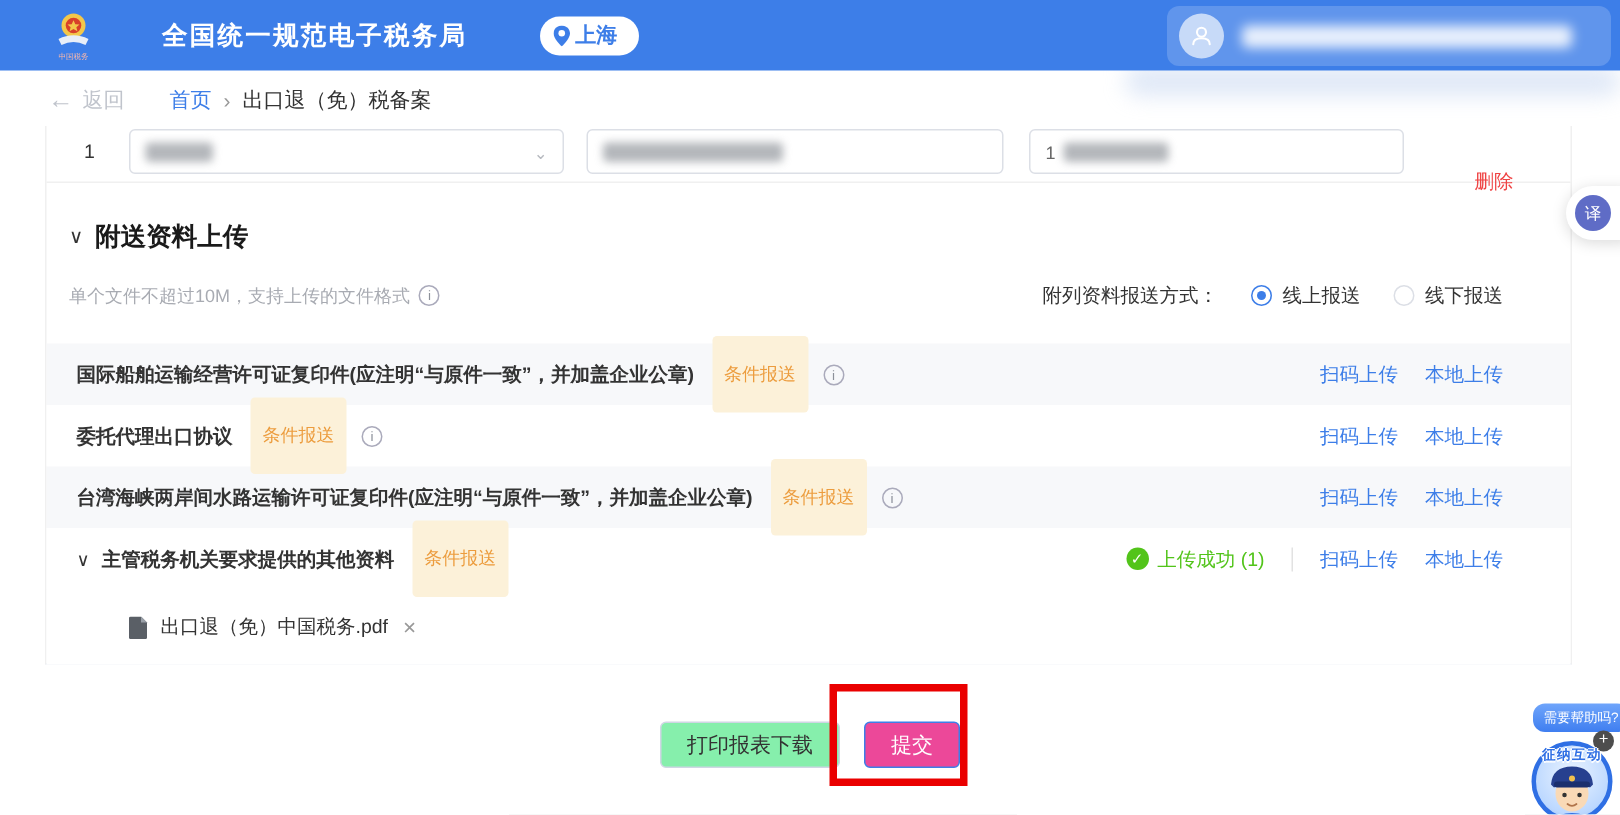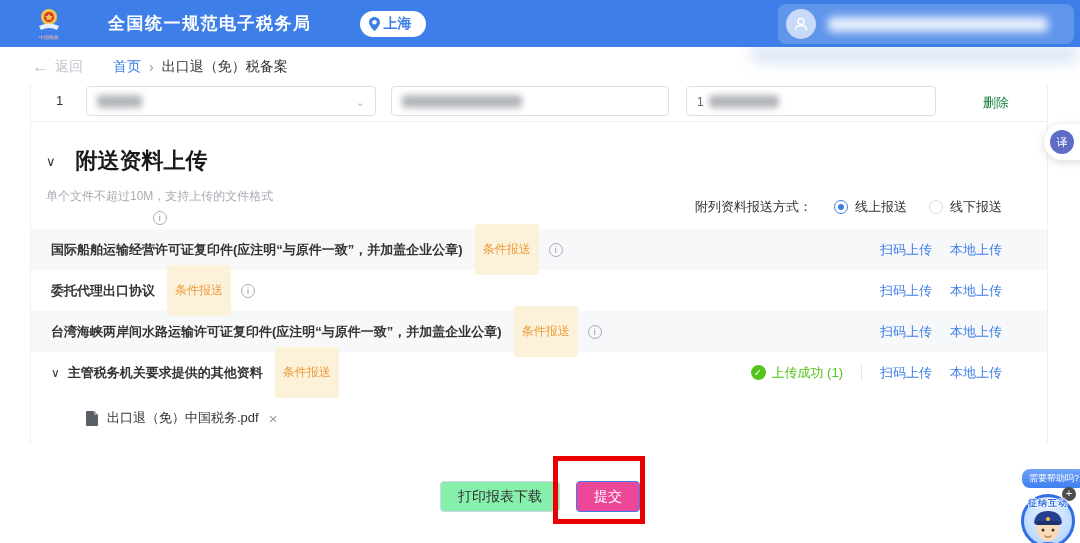--- a/index.html
+++ b/index.html
@@ -29,28 +29,28 @@
   .card { position:absolute; left:30px; top:84px; width:1018px; height:359px; border-left:1px solid #f0f0f0; border-right:1px solid #f0f0f0; border-bottom:1px solid #e8ecf2; background:#fff; }
   .form-row { position:relative; height:38px; border-bottom:1px solid #f0f0f0; }
   .row-index { position:absolute; left:25px; top:9px; font-size:13px; color:#333; }
   .fld { position:absolute; top:2px; height:30px; border:1px solid #dcdfe6; border-radius:4px; background:#fff; }
   .fld-select { left:55px; width:290px; cursor:pointer; }
   .fld-2 { left:360px; width:278px; }
   .fld-3 { left:655px; width:250px; }
   .redact { position:absolute; top:8px; height:13px; background:#82878e; opacity:.6; filter:blur(3px); border-radius:3px; }
   .fld-prefix { position:absolute; left:10px; top:8px; font-size:12px; color:#666; }
   .sel-chevron { position:absolute; right:10px; top:9px; color:#b6b9bf; font-size:11px; }
-  .delete-link { position:absolute; right:38px; top:10px; font-size:13px; color:#15803d; cursor:pointer; }
+  .delete-link { position:absolute; right:38px; top:28px; font-size:13px; color:#ef4444; cursor:pointer; }
 
   
   .section-head { position:absolute; top:62px; left:15px; display:flex; align-items:center; gap:8px; }
   .sec-chevron { font-size:13px; color:#333; cursor:pointer; }
-  .sec-title { font-size:22px; font-weight:bold; color:#1a1a1a;margin-left:12px; }
+  .sec-title { font-size:17px; font-weight:bold; color:#1a1a1a; }
   .hint-row { position:absolute; top:104px; left:15px; right:45px; display:flex; align-items:center; justify-content:space-between; }
-  .hint-left { display:flex; align-items:center; gap:6px; font-size:12px; color:#a8abb2;flex-direction:column; }
+  .hint-left { display:flex; align-items:center; gap:6px; font-size:12px; color:#a8abb2; }
   .info-icon { display:inline-flex; width:14px; height:14px; border:1px solid #aab; border-radius:50%; color:#8c9099; font-size:9px; align-items:center; justify-content:center; cursor:pointer; flex:none; }
   .delivery { display:flex; align-items:center; font-size:13px; color:#333; }
   .radio-opt { display:flex; align-items:center; gap:7px; margin-left:22px; cursor:pointer; }
   .radio { width:14px; height:14px; border-radius:50%; border:1px solid #dcdfe6; background:#fff; position:relative; flex:none; }
   .radio.sel { border-color:#3d7ee8; }
   .radio.sel::after { content:""; position:absolute; left:3px; top:3px; width:6px; height:6px; border-radius:50%; background:#3d7ee8; }
 
   
   .upload-list { position:absolute; top:145px; left:0; right:0; }
   .u-row { height:41px; display:flex; align-items:center; padding:0 45px 0 20px; background:#fff;text-align:right; }

